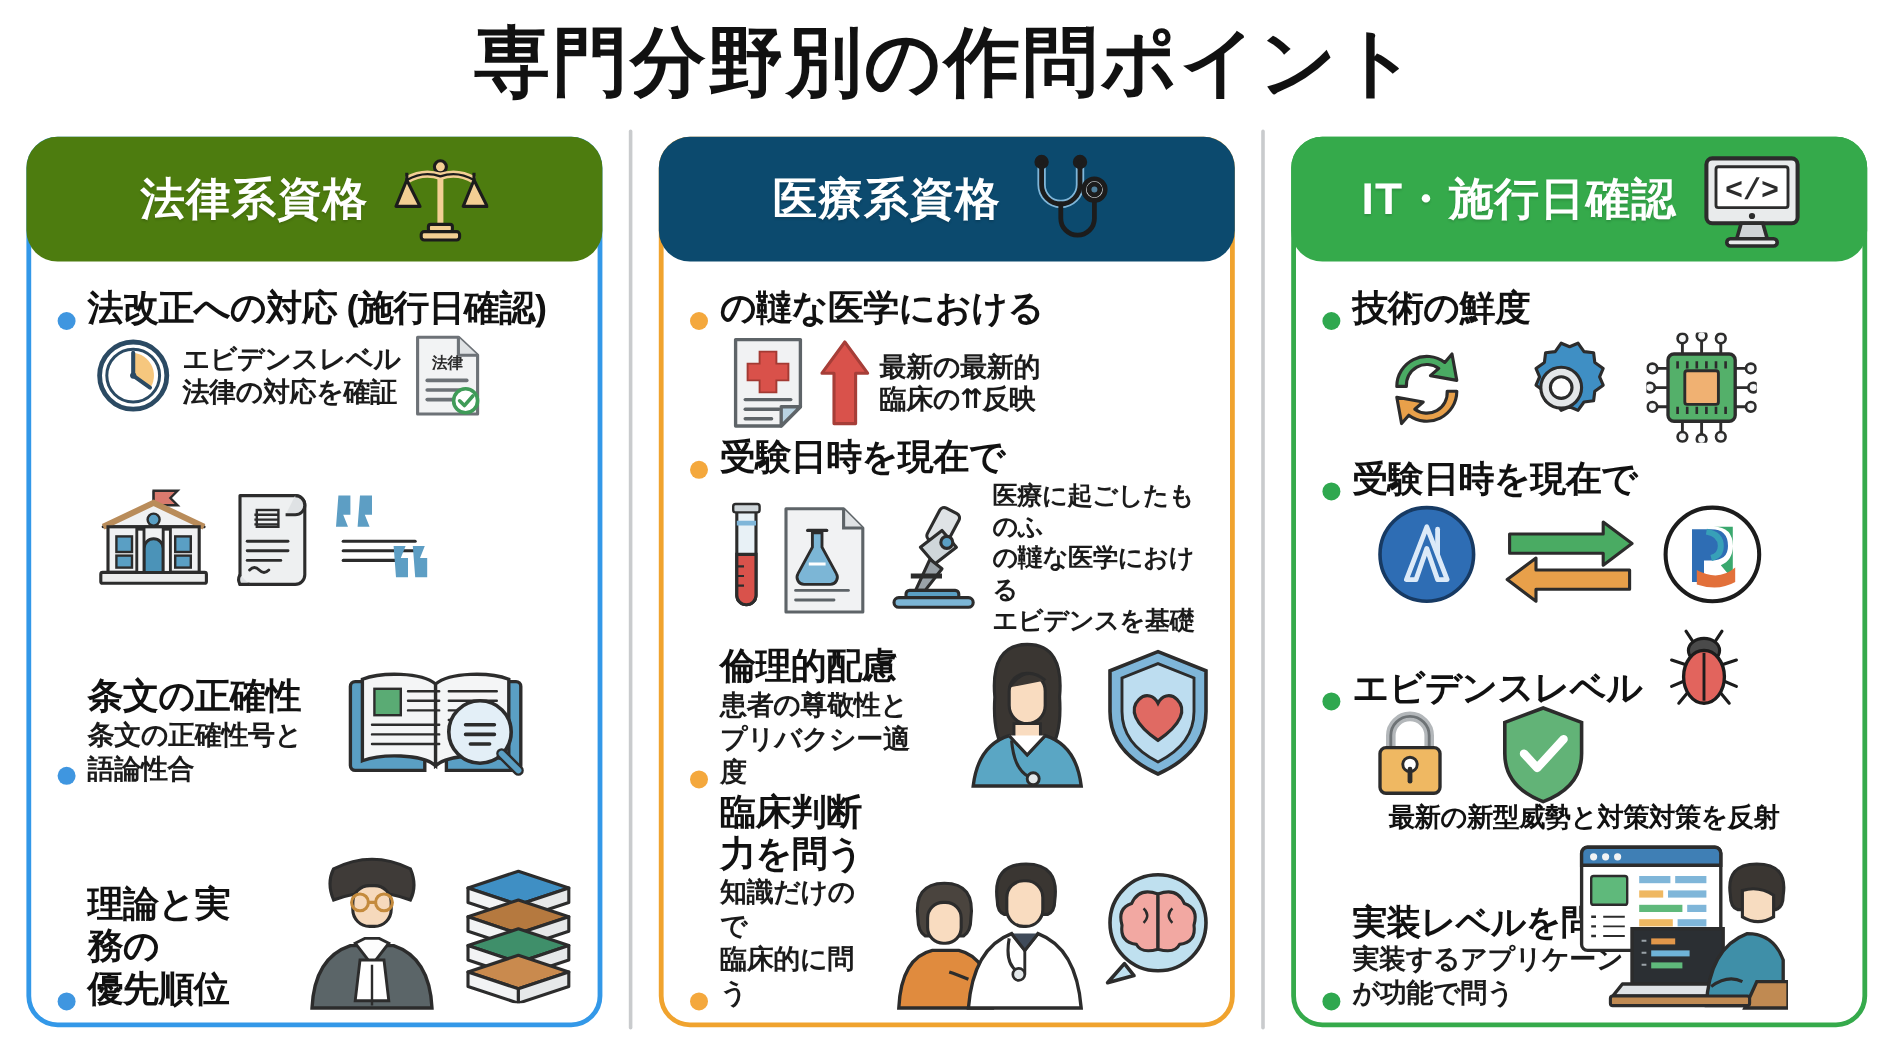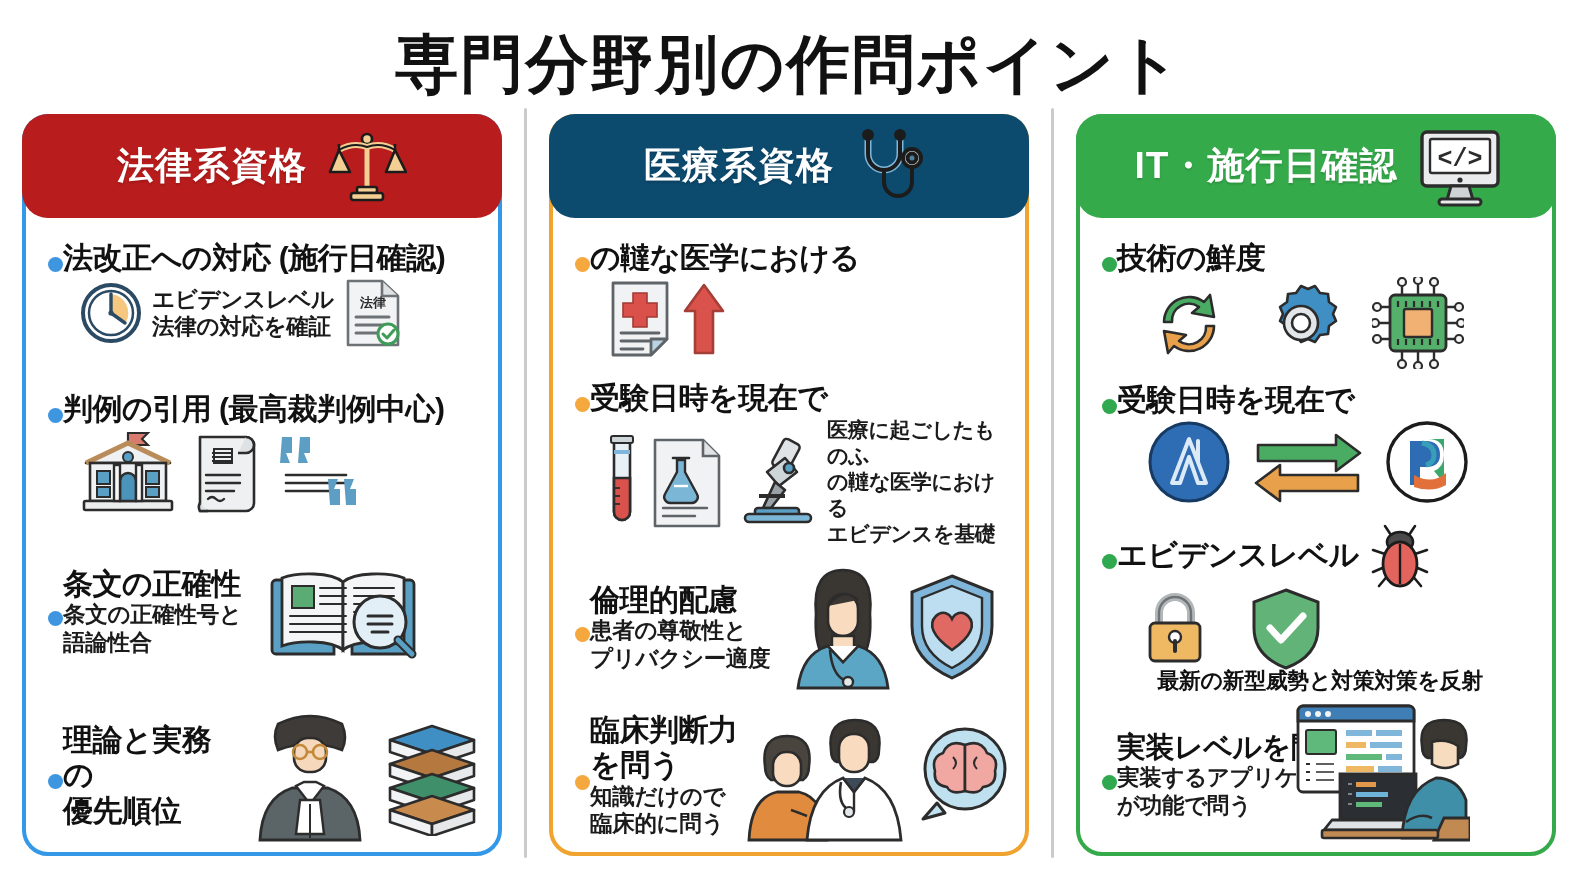--- a/index.html
+++ b/index.html
@@ -11,21 +11,21 @@
   }
   #root { position: relative; width: 1578px; height: 884px; background: #fff; }
 
   
   .title {
     text-align: center;
     font-size: 63px;
     font-weight: 700;
     letter-spacing: 2px;
     color: #111111;
-    padding-top: 20px;
+    padding-top: 8px;
     height: 96px;
     line-height: 88px;
     white-space: nowrap;
   }
 
   
   .columns {
     position: absolute;
     top: 104px; left: 0;
     width: 1578px; height: 768px;
@@ -48,21 +48,21 @@
     border-radius: 26px;
     background: #ffffff;
   }
   .card.orange { border-color: #f0a32e; }
   .card.green  { border-color: #35aa4b; }
 
   .card-header {
     position: absolute;
     left: -4px; right: -4px; top: -4px;
     height: 104px;
-    background: #b91c1c;
+    background: #4d7c0f;
     border-radius: 26px 26px 26px 26px;
     display: flex;
     align-items: center;
     justify-content: center;
     gap: 20px;
   }
   .card-header.orange { background: #0c4a6e; }
   .card-header.green  { background: #35aa4b; }
   .card-header .htitle {
     font-size: 37px;
@@ -77,21 +77,21 @@
   
   .card-body {
     position: absolute;
     left: 0; right: 0; top: 106px; bottom: 4px;
     padding: 16px 14px 6px 14px;
     display: flex;
     flex-direction: column;
   }
   .item { position: relative; padding-left: 8px; }
 
-  .item-head { display: flex; align-items: center; gap: 0; }
+  .item-head { display: flex; align-items: flex-end; gap: 10px; }
   .dot {
     width: 15px; height: 15px; border-radius: 50%;
     background: #3f96e0; flex: 0 0 15px; margin-top: 14px;
   }
   .dot.orange { background: #f4a83d; }
   .dot.green  { background: #2fa84f; }
   .item-title {
     font-size: 30px; font-weight: 700; color: #111;
     line-height: 1.18; letter-spacing: -0.5px; white-space: pre-line;
   }
@@ -179,24 +179,20 @@
                   <circle cx="46" cy="57" r="10" fill="#ffffff" stroke="#3f9b58" stroke-width="3"></circle>
                   <path d="M41 57 l4 4 7 -8" fill="none" stroke="#3f9b58" stroke-width="3" stroke-linecap="round" stroke-linejoin="round"></path>
                 </svg>
               </span>
             </div>
           </div>
 
           <div class="grow"></div>
 
           <div class="item">
-            <div class="item-head">
-              <span class="dot"></span>
-              <span class="item-title">判例の引用 (最高裁判例中心)</span>
-            </div>
             <div class="item-detail">
               <span class="icons-row">
                 <span>
                   <svg width="100" height="86" viewBox="0 0 100 86">
                     <path d="M50 4 V16" stroke="#8a8f94" stroke-width="2.4"></path>
                     <path d="M50 4 H70 L64 10 L70 16 H50 Z" fill="#d97a6e" stroke="#2c2c2c" stroke-width="2"></path>
                     <path d="M8 34 L50 14 L92 34 Z" fill="#f0f1f2" stroke="#2c2c2c" stroke-width="2.6" stroke-linejoin="round"></path>
                     <path d="M8 34 L50 14 L92 34" fill="none" stroke="#b98c5a" stroke-width="5"></path>
                     <circle cx="50" cy="28" r="5" fill="#5a9fc4" stroke="#2c2c2c" stroke-width="2"></circle>
                     <rect x="12" y="34" width="76" height="38" fill="#f0f1f2" stroke="#2c2c2c" stroke-width="2.6"></rect>
@@ -374,20 +370,22 @@
                       <path d="M16 64 H44"></path>
                       <path d="M16 72 H38"></path>
                   </g>
                 </svg>
               </span>
               <span>
                 <svg width="42" height="76" viewBox="0 0 42 76">
                   <path d="M21 4 L40 30 H30 V72 H12 V30 H2 Z" fill="#d9524b" stroke="#a63e38" stroke-width="2.6" stroke-linejoin="round"></path>
                 </svg>
               </span>
+              <span class="detail-text">最新の最新的
+臨床の⇈反映</span>
             </div>
           </div>
 
           <div class="grow"></div>
 
           <div class="item">
             <div class="item-head">
               <span class="dot orange"></span>
               <span class="item-title">受験日時を現在で</span>
             </div>

